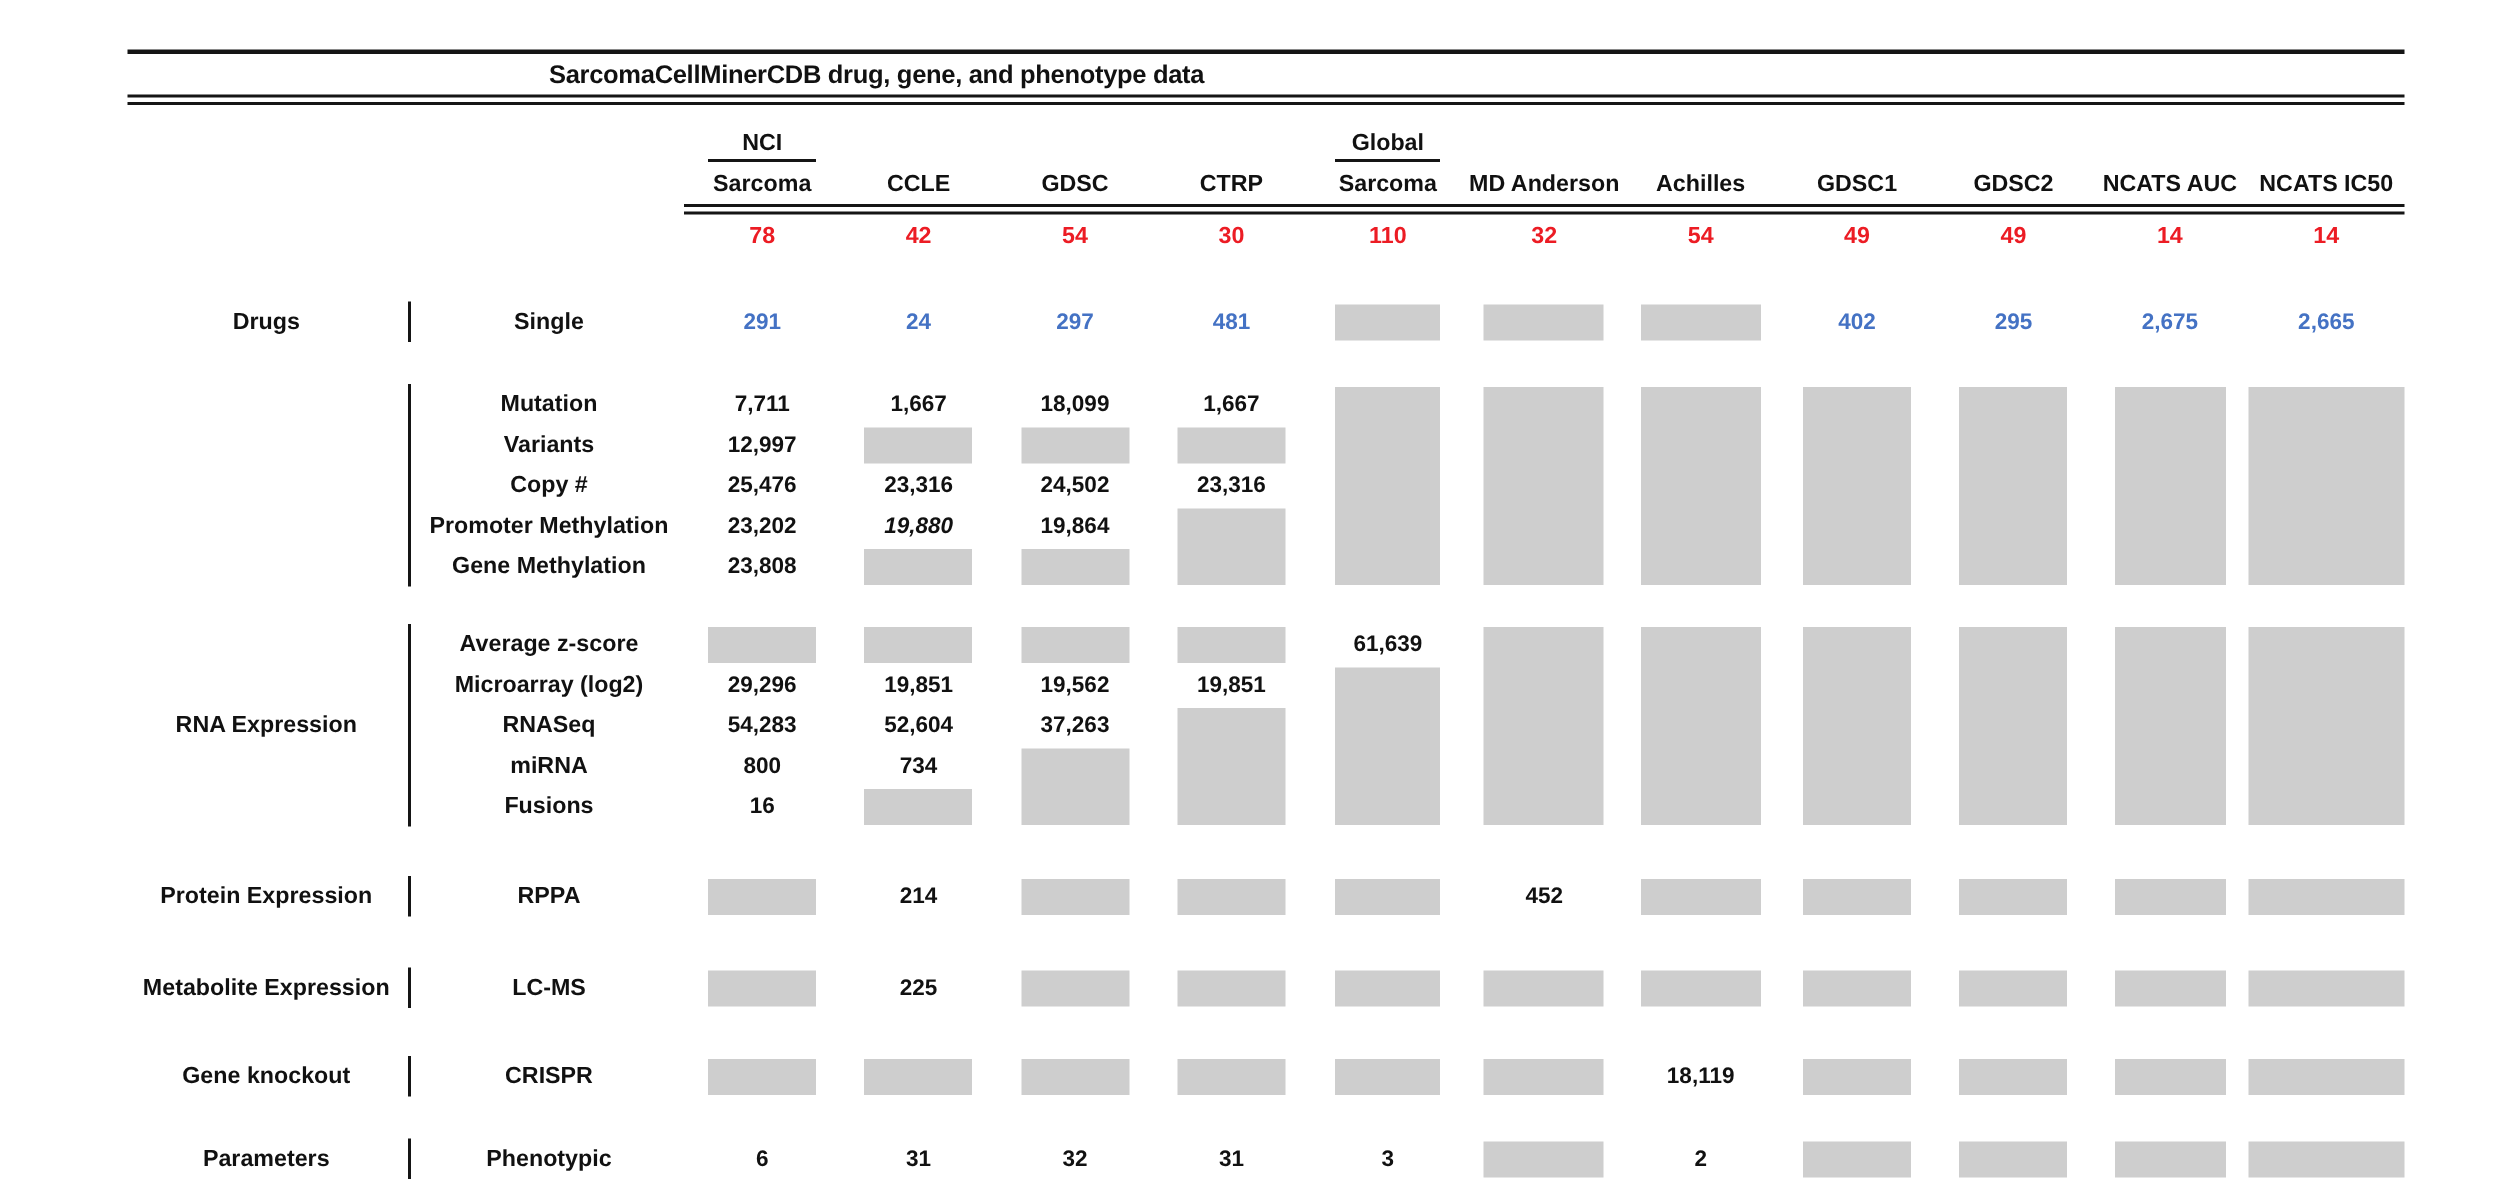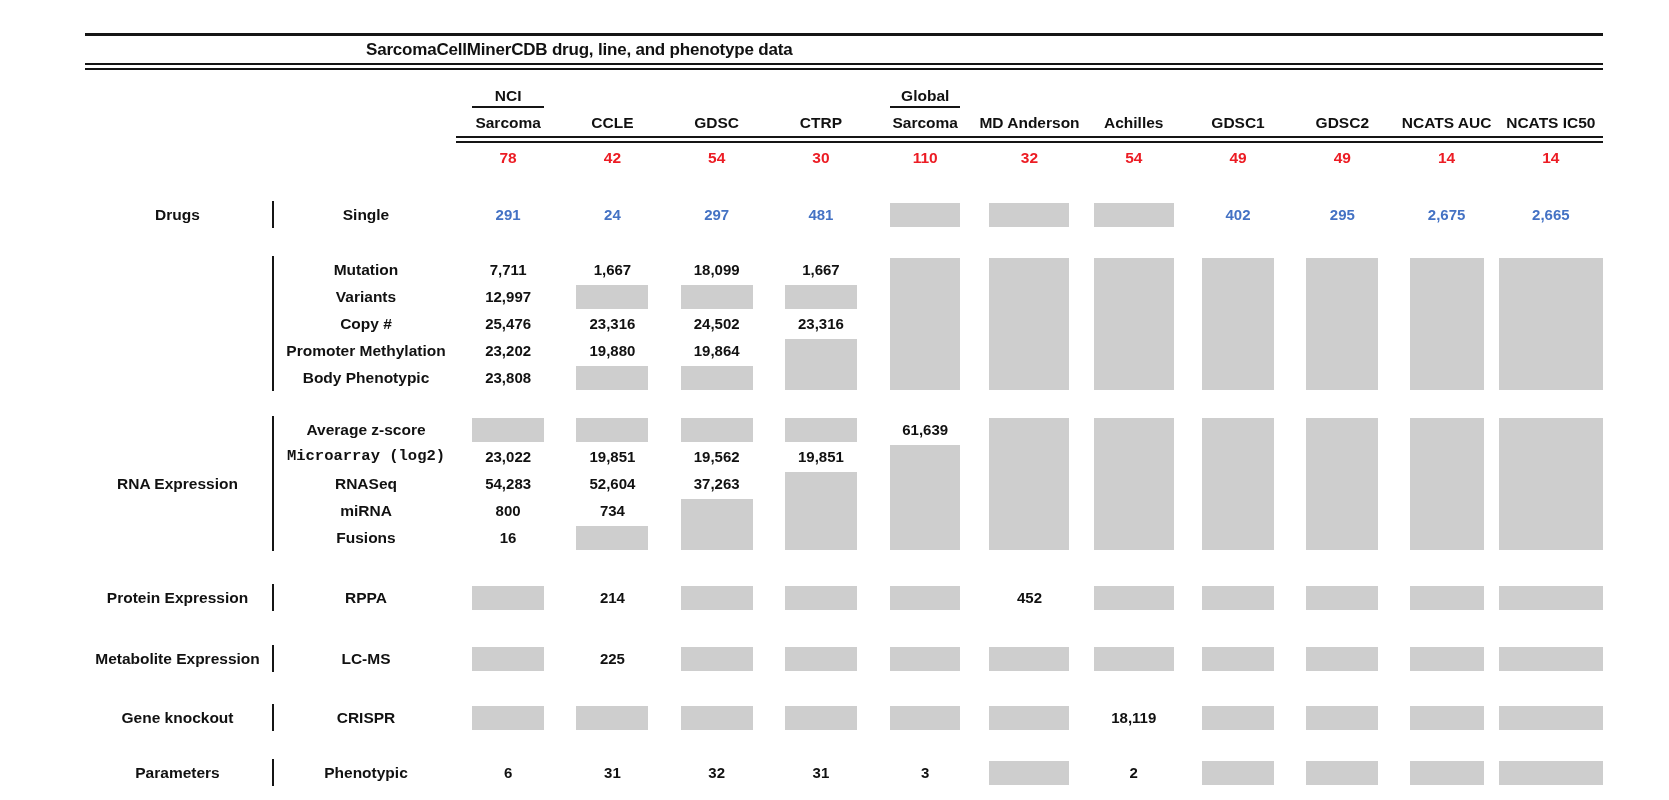--- a/index.html
+++ b/index.html
@@ -64,21 +64,21 @@
   .sec-5 { margin-top: 32px; }
   .sec-6 { margin-top: 28px; }
 </style>
 </head>
 <body>
 
 <div class="canvas">
   <div class="table-wrap">
     <div class="rule-top"></div>
     <div class="title-row">
-      <span class="title-text">SarcomaCellMinerCDB drug, line, and phenotype data</span>
+      <span class="title-text">SarcomaCellMinerCDB drug, gene, and phenotype data</span>
     </div>
     <div class="dbl-rule"></div>
     <div id="table-root">
         <div class="grid header-grid" style="grid-template-rows: 26px 26px 7px 30px;">
           <div class="top-label cell" style="grid-area: 1 / 4;">
             <span class="top-label-text" style="width: 72px;">NCI</span>
           </div>
           <div class="col-label cell" style="grid-area: 2 / 4;">Sarcoma</div>
           <div class="count cell" style="grid-area: 4 / 4;">78</div>
           <div class="col-label cell" style="grid-area: 2 / 5;">CCLE</div>
@@ -127,32 +127,32 @@
           <div class="value cell blue" style="grid-area: 1 / 12;">295</div>
           <div class="value cell blue" style="grid-area: 1 / 13;">2,675</div>
           <div class="value cell blue" style="grid-area: 1 / 14;">2,665</div>
         </div>
         <div class="grid section-grid sec-1" style="grid-template-rows: repeat(5, 27px);">
           <div class="divider" style="grid-area: 1 / 2 / span 5;"></div>
           <div class="row-label cell" style="grid-area: 1 / 3;">Mutation</div>
           <div class="row-label cell" style="grid-area: 2 / 3;">Variants</div>
           <div class="row-label cell" style="grid-area: 3 / 3;">Copy #</div>
           <div class="row-label cell" style="grid-area: 4 / 3;">Promoter Methylation</div>
-          <div class="row-label cell" style="grid-area: 5 / 3;">Body Phenotypic</div>
+          <div class="row-label cell" style="grid-area: 5 / 3;">Gene Methylation</div>
           <div class="value cell" style="grid-area: 1 / 4;">7,711</div>
           <div class="value cell" style="grid-area: 2 / 4;">12,997</div>
           <div class="value cell" style="grid-area: 3 / 4;">25,476</div>
           <div class="value cell" style="grid-area: 4 / 4;">23,202</div>
           <div class="value cell" style="grid-area: 5 / 4;">23,808</div>
           <div class="value cell" style="grid-area: 1 / 5;">1,667</div>
           <div class="boxwrap cell" style="grid-area: 2 / 5 / span 1;">
             <div class="box" style="width: 72px; height: 24px;"></div>
           </div>
           <div class="value cell" style="grid-area: 3 / 5;">23,316</div>
-          <div class="value cell" style="grid-area: 4 / 5;">19,880</div>
+          <div class="value cell" style="grid-area: 4 / 5; font-style: italic;">19,880</div>
           <div class="boxwrap cell" style="grid-area: 5 / 5 / span 1;">
             <div class="box" style="width: 72px; height: 24px;"></div>
           </div>
           <div class="value cell" style="grid-area: 1 / 6;">18,099</div>
           <div class="boxwrap cell" style="grid-area: 2 / 6 / span 1;">
             <div class="box" style="width: 72px; height: 24px;"></div>
           </div>
           <div class="value cell" style="grid-area: 3 / 6;">24,502</div>
           <div class="value cell" style="grid-area: 4 / 6;">19,864</div>
           <div class="boxwrap cell" style="grid-area: 5 / 6 / span 1;">
@@ -185,28 +185,28 @@
             <div class="box" style="width: 74px; height: 132px;"></div>
           </div>
           <div class="boxwrap cell" style="grid-area: 1 / 14 / span 5;">
             <div class="box" style="width: 104px; height: 132px;"></div>
           </div>
         </div>
         <div class="grid section-grid sec-2" style="grid-template-rows: repeat(5, 27px);">
           <div class="group-label cell" style="grid-area: 1 / 1 / span 5;">RNA Expression</div>
           <div class="divider" style="grid-area: 1 / 2 / span 5;"></div>
           <div class="row-label cell" style="grid-area: 1 / 3;">Average z-score</div>
-          <div class="row-label cell" style="grid-area: 2 / 3; font-family: Liberation Mono, monospace;">Microarray (log2)</div>
+          <div class="row-label cell" style="grid-area: 2 / 3;">Microarray (log2)</div>
           <div class="row-label cell" style="grid-area: 3 / 3;">RNASeq</div>
           <div class="row-label cell" style="grid-area: 4 / 3;">miRNA</div>
           <div class="row-label cell" style="grid-area: 5 / 3;">Fusions</div>
           <div class="boxwrap cell" style="grid-area: 1 / 4 / span 1;">
             <div class="box" style="width: 72px; height: 24px;"></div>
           </div>
-          <div class="value cell" style="grid-area: 2 / 4;">23,022</div>
+          <div class="value cell" style="grid-area: 2 / 4;">29,296</div>
           <div class="value cell" style="grid-area: 3 / 4;">54,283</div>
           <div class="value cell" style="grid-area: 4 / 4;">800</div>
           <div class="value cell" style="grid-area: 5 / 4;">16</div>
           <div class="boxwrap cell" style="grid-area: 1 / 5 / span 1;">
             <div class="box" style="width: 72px; height: 24px;"></div>
           </div>
           <div class="value cell" style="grid-area: 2 / 5;">19,851</div>
           <div class="value cell" style="grid-area: 3 / 5;">52,604</div>
           <div class="value cell" style="grid-area: 4 / 5;">734</div>
           <div class="boxwrap cell" style="grid-area: 5 / 5 / span 1;">

